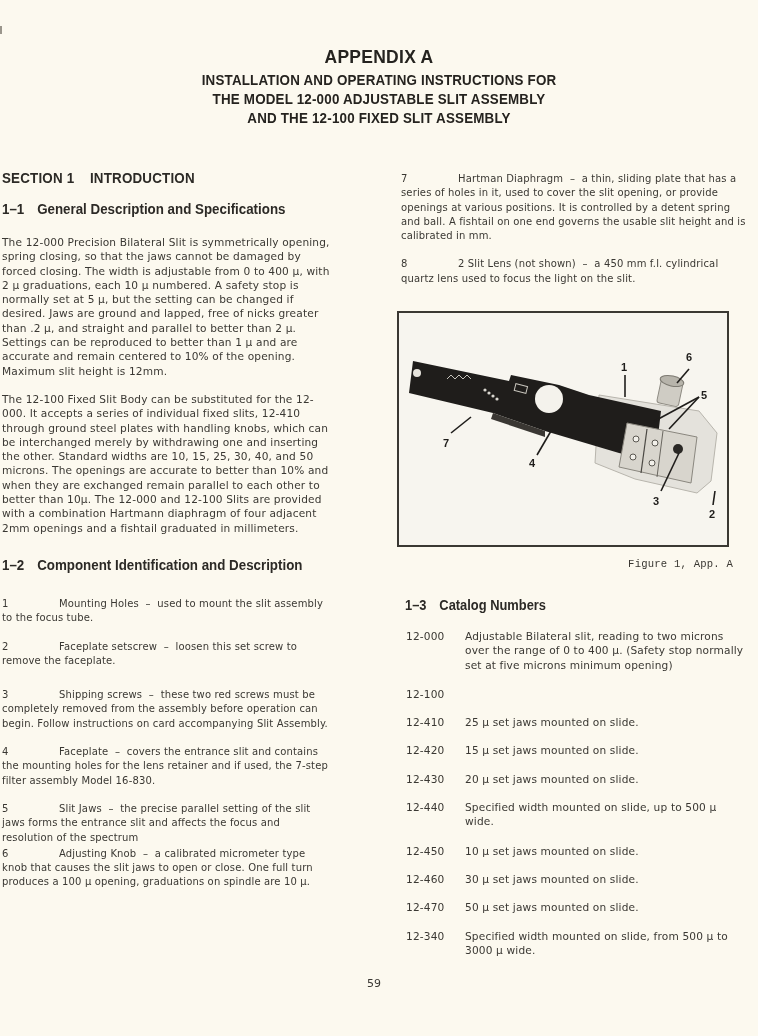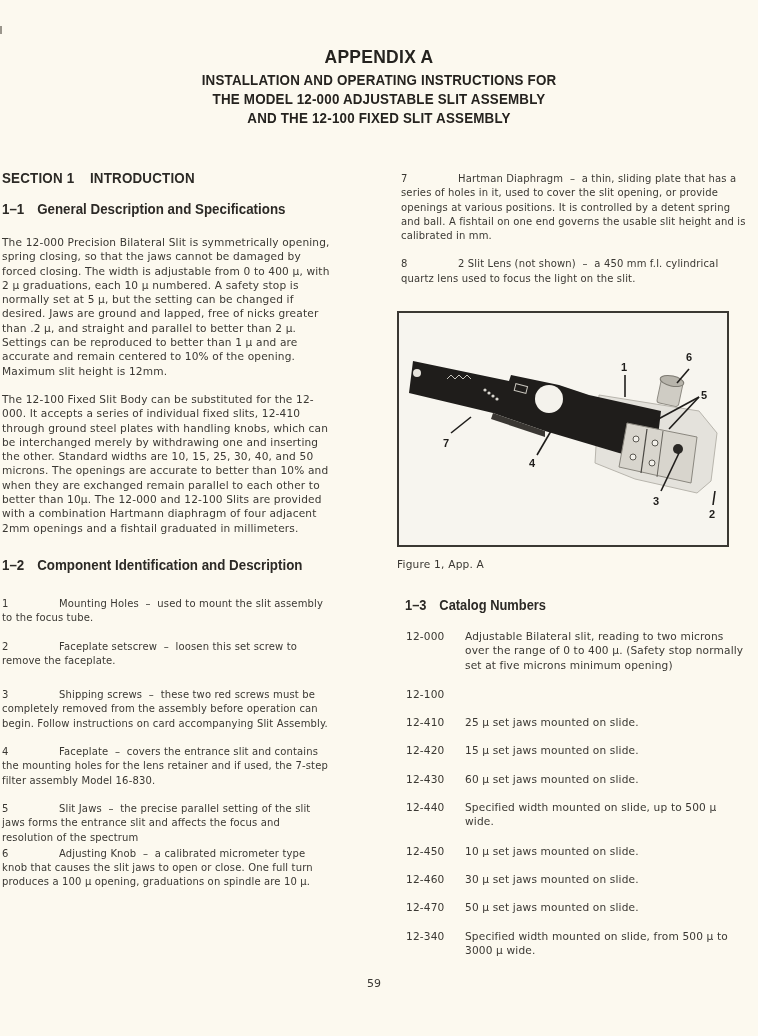--- a/index.html
+++ b/index.html
@@ -20,21 +20,21 @@
 
     .section-title { font-family: "Liberation Sans", sans-serif; font-weight: bold; font-size: 14.4px; letter-spacing: 0.2px; margin: 0; transform-origin: left; transform: scaleX(0.93); white-space: nowrap; }
     .sub-title { font-family: "Liberation Sans", sans-serif; font-weight: bold; font-size: 14.5px; margin: 0; transform-origin: left; transform: scaleX(0.92); white-space: nowrap; }
     .sub-title .num { margin-right: 14px; }
 
     .para { font-size: 10.6px; line-height: 14.3px; margin: 0; color: #3a3833; letter-spacing: 0.15px; }
     .item { font-size: 10px; line-height: 14.3px; margin: 0; color: #3a3833; letter-spacing: 0.15px; }
     .item .n { display: inline-block; width: 57px; }
 
     .figure-box { position: absolute; left: 397px; top: 311px; width: 332px; height: 236px; border: 2px solid #3a3833; background: #f7f5ef; box-sizing: border-box; }
-    .figure-caption { position: absolute; left: 397px; top: 558px; width: 336px; text-align: left; font-size: 10.6px; color: #3a3833; letter-spacing: 0.2px; }
+    .figure-caption { position: absolute; left: 397px; top: 558px; width: 336px; text-align: right; font-size: 10.6px; color: #3a3833; letter-spacing: 0.2px; font-family: Liberation Mono, monospace; }
 
     .catalog { position: absolute; left: 406px; top: 629px; width: 340px; }
     .cat-row { display: flex; font-size: 10.6px; line-height: 14.3px; color: #3a3833; letter-spacing: 0.15px; }
     .cat-row .code { width: 59px; flex: none; }
     .cat-row .desc { flex: 1; }
 
     .page-number { position: absolute; left: 367px; top: 977px; font-size: 11px; color: #3a3833; }
     svg text { font-family: "Liberation Sans", sans-serif; font-weight: bold; }
   </style>
 </head>
@@ -142,21 +142,21 @@
   <div class="cat-row" style="margin-top:14px">
       <span class="code">12-410</span>
       <span class="desc">25 μ set jaws mounted on slide.</span>
     </div>
   <div class="cat-row" style="margin-top:14px">
       <span class="code">12-420</span>
       <span class="desc">15 μ set jaws mounted on slide.</span>
     </div>
   <div class="cat-row" style="margin-top:14px">
       <span class="code">12-430</span>
-      <span class="desc">60 μ set jaws mounted on slide.</span>
+      <span class="desc">20 μ set jaws mounted on slide.</span>
     </div>
   <div class="cat-row" style="margin-top:14px">
       <span class="code">12-440</span>
       <span class="desc">Specified width mounted on slide, up to 500 μ wide.</span>
     </div>
   <div class="cat-row" style="margin-top:15px">
       <span class="code">12-450</span>
       <span class="desc">10 μ set jaws mounted on slide.</span>
     </div>
   <div class="cat-row" style="margin-top:14px">

